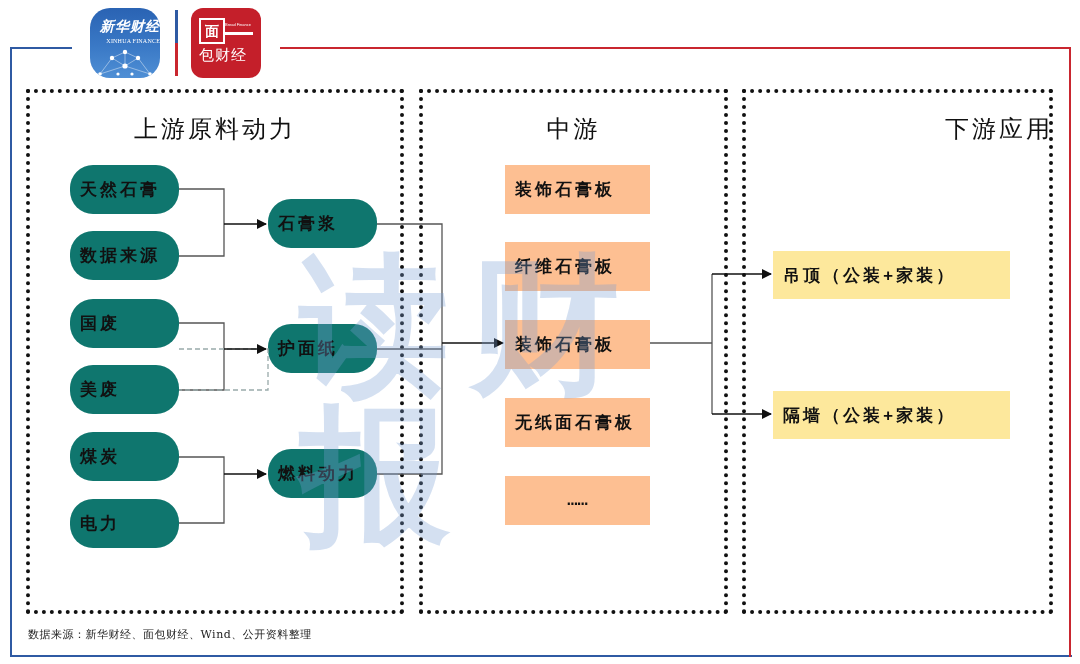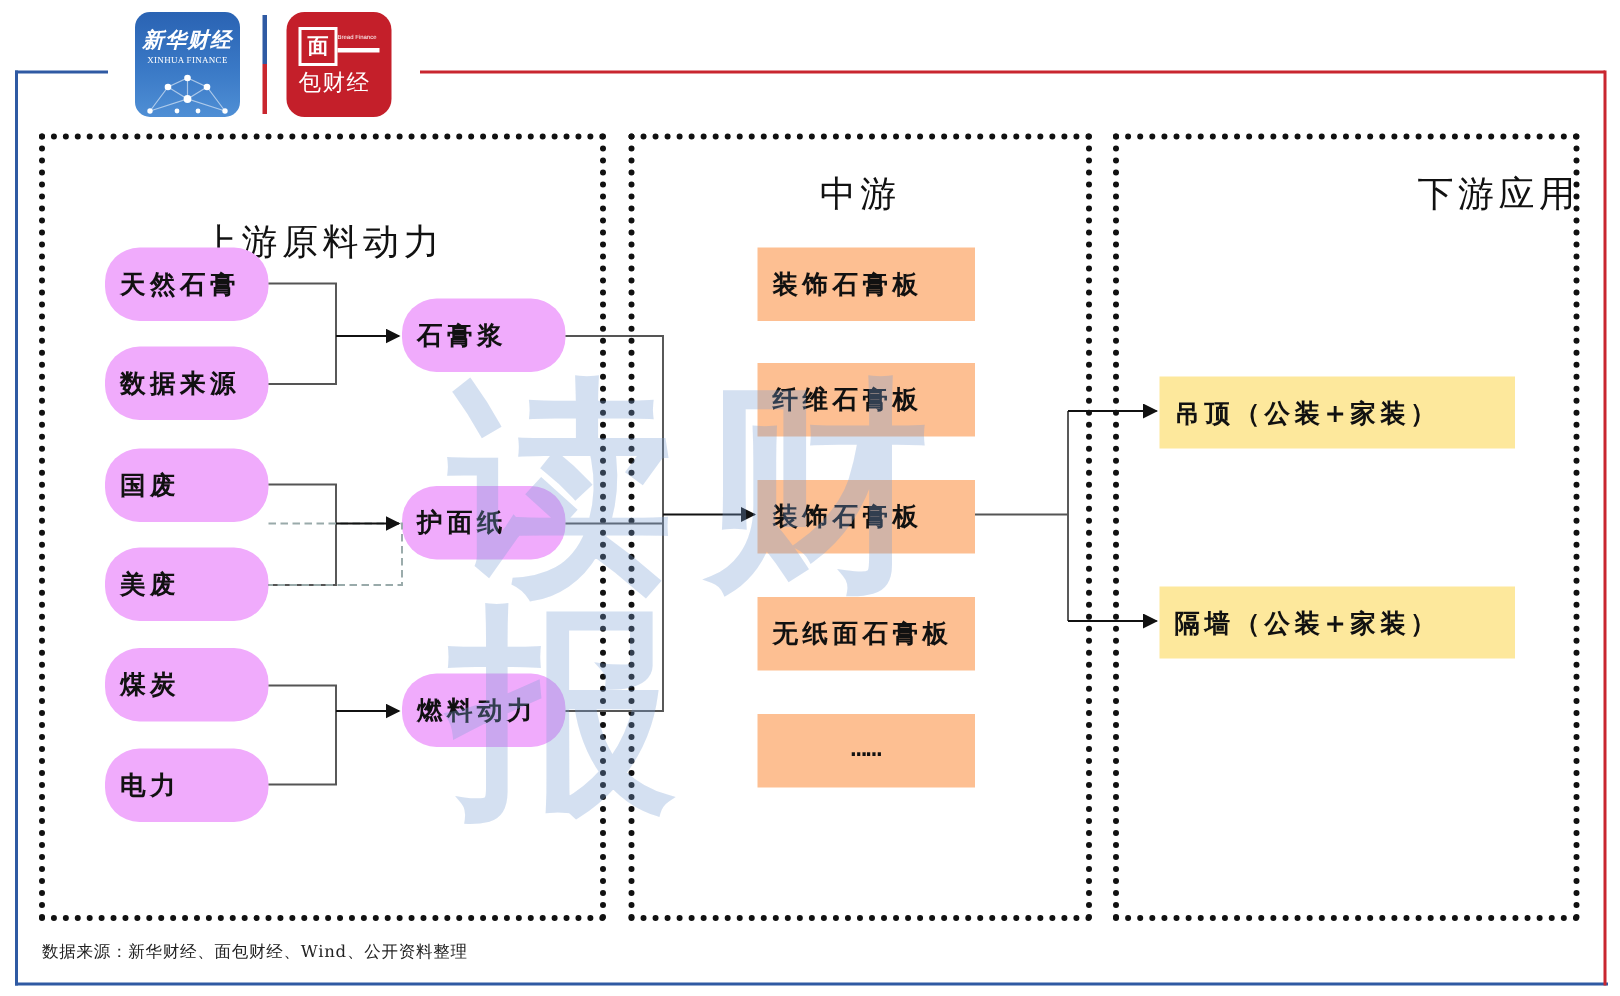--- a/index.html
+++ b/index.html
@@ -8,58 +8,58 @@
     .abs { position: absolute; }
 
     
     .frame-left-top { left: 10px; top: 47px; width: 62px; height: 0; border-top: 2px solid #2f5aa3; }
     .frame-left { left: 10px; top: 47px; width: 0; height: 610px; border-left: 2px solid #2f5aa3; }
     .frame-bottom { left: 10px; top: 655px; width: 1062px; height: 0; border-top: 2px solid #2f5aa3; }
     .frame-right-top { left: 280px; top: 47px; width: 790px; height: 0; border-top: 2px solid #c9262f; }
     .frame-right { left: 1069px; top: 47px; width: 0; height: 610px; border-left: 2px solid #c9262f; }
 
     
-    .logo-xinhua { left: 90px; top: 8px; width: 70px; height: 70px; border-radius: 10px;
+    .logo-xinhua { left: 90px; top: 8px; width: 70px; height: 70px; border-radius: 20px;
                    background: linear-gradient(180deg, #2a63b3 0%, #3a79c6 55%, #4f8fd5 100%);
-                   color: #fff; text-align: center; overflow: hidden; }
+                   color: #fff; text-align: right; overflow: hidden; }
     .logo-xinhua .cn { font-size: 14px; font-weight: bold; margin-top: 10px; letter-spacing: 1px; font-style: italic; }
     .logo-xinhua .en { font-size: 6px; font-family: "Liberation Serif", serif; margin-top: 2px; letter-spacing: 0.2px; }
     .logo-xinhua svg { position: absolute; left: 0; bottom: 0; }
     .logo-divider { left: 175px; top: 10px; width: 3px; height: 66px;
                     background: linear-gradient(180deg, #2f5aa3 0%, #2f5aa3 50%, #c9262f 50%, #c9262f 100%); }
     .logo-mianbao { left: 191px; top: 8px; width: 70px; height: 70px; border-radius: 12px;
                     background: #c41f2a; color: #fff; overflow: hidden; }
     .logo-mianbao .box1 { position: absolute; left: 8px; top: 10px; width: 22px; height: 22px;
                           border: 2px solid #fff; font-size: 14px; line-height: 22px; text-align: center; font-weight: bold; }
     .logo-mianbao .en { position: absolute; left: 34px; top: 14px; font-size: 4px; font-family: "Liberation Sans", sans-serif; }
     .logo-mianbao .bar { position: absolute; left: 34px; top: 24px; width: 28px; height: 3px; background: #fff; }
     .logo-mianbao .row2 { position: absolute; left: 8px; top: 38px; font-size: 15px; font-weight: normal; letter-spacing: 1px; }
 
     
     .section { border: 4px dotted #111; box-sizing: border-box; }
     .sec-up   { left: 26px;  top: 89px; width: 378px; height: 525px; }
     .sec-mid  { left: 419px; top: 89px; width: 309px; height: 525px; }
     .sec-down { left: 742px; top: 89px; width: 311px; height: 525px; }
 
     .sec-title { font-size: 24px; letter-spacing: 3px; text-align: center; }
-    .t-up   { left: 26px;  top: 113px; width: 378px; margin-top: 32px; }
+    .t-up   { left: 26px;  top: 113px; width: 378px; }
     .t-mid  { left: 419px; top: 113px; width: 309px; font-family: Liberation Serif, serif; }
     .t-down { left: 742px; top: 113px; width: 311px; text-align: right; }
 
     
     .node { font-size: 17px; font-weight: bold; letter-spacing: 3px; box-sizing: border-box;
             display: flex; align-items: center; padding-left: 10px; }
-    .blue   { background: #f0abfc; border-radius: 23px; }
+    .blue   { background: #0f766e; border-radius: 23px; }
     .orange { background: #fdbf92; font-family: Liberation Mono, monospace; }
     .yellow { background: #fde89c; }
 
     .n-raw  { width: 109px; height: 49px; left: 70px; }
     .n-mid  { width: 109px; height: 49px; left: 268px; }
     .n-prod { width: 145px; height: 49px; left: 505px; }
-    .n-app  { width: 237px; height: 48px; left: 773px; }
+    .n-app  { width: 237px; height: 48px; left: 773px; font-family: Liberation Mono, monospace; }
 
     
     .watermark { left: 300px; top: 250px; width: 500px; font-size: 150px; font-weight: bold;
                  color: rgba(120, 160, 210, 0.32); letter-spacing: 20px;
                  font-family: "DejaVu Sans", sans-serif; pointer-events: none; z-index: 5; line-height: 150px; }
 
     svg.connectors { position: absolute; left: 0; top: 0; z-index: 3; }
 
     .source-note { left: 28px; top: 627px; font-size: 11px; letter-spacing: 0.5px; color: #222; }
   </style>

